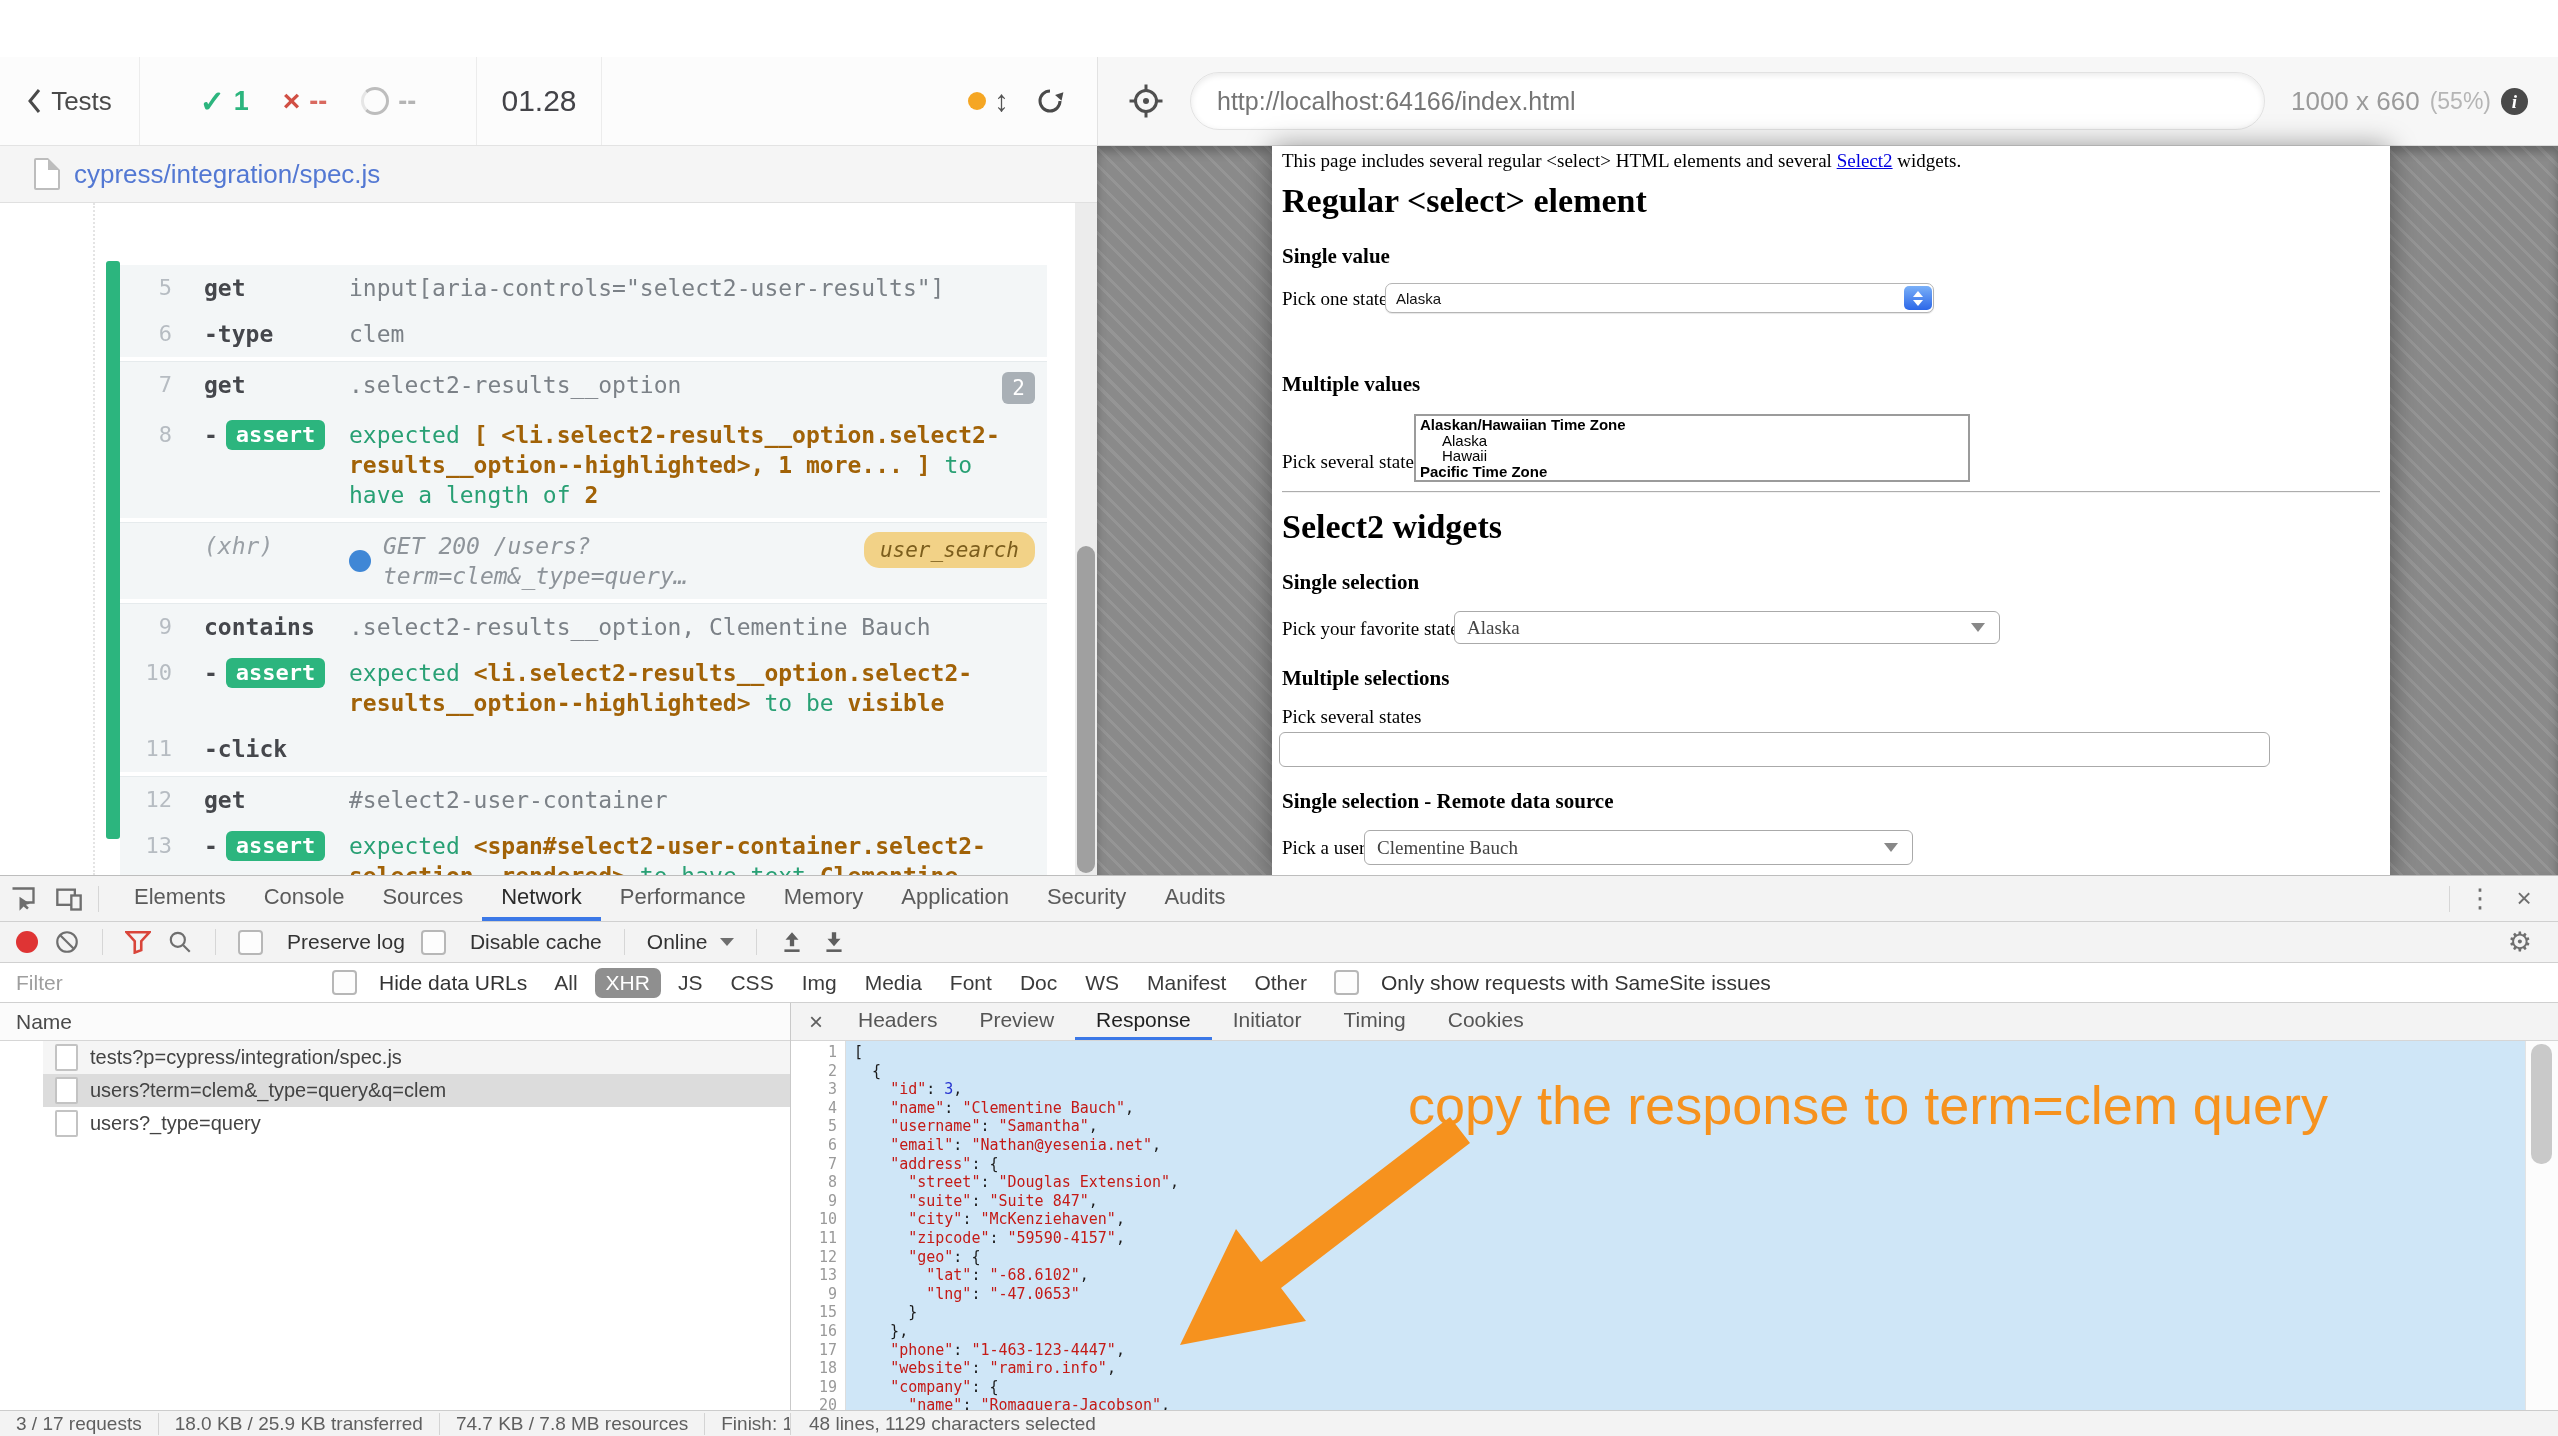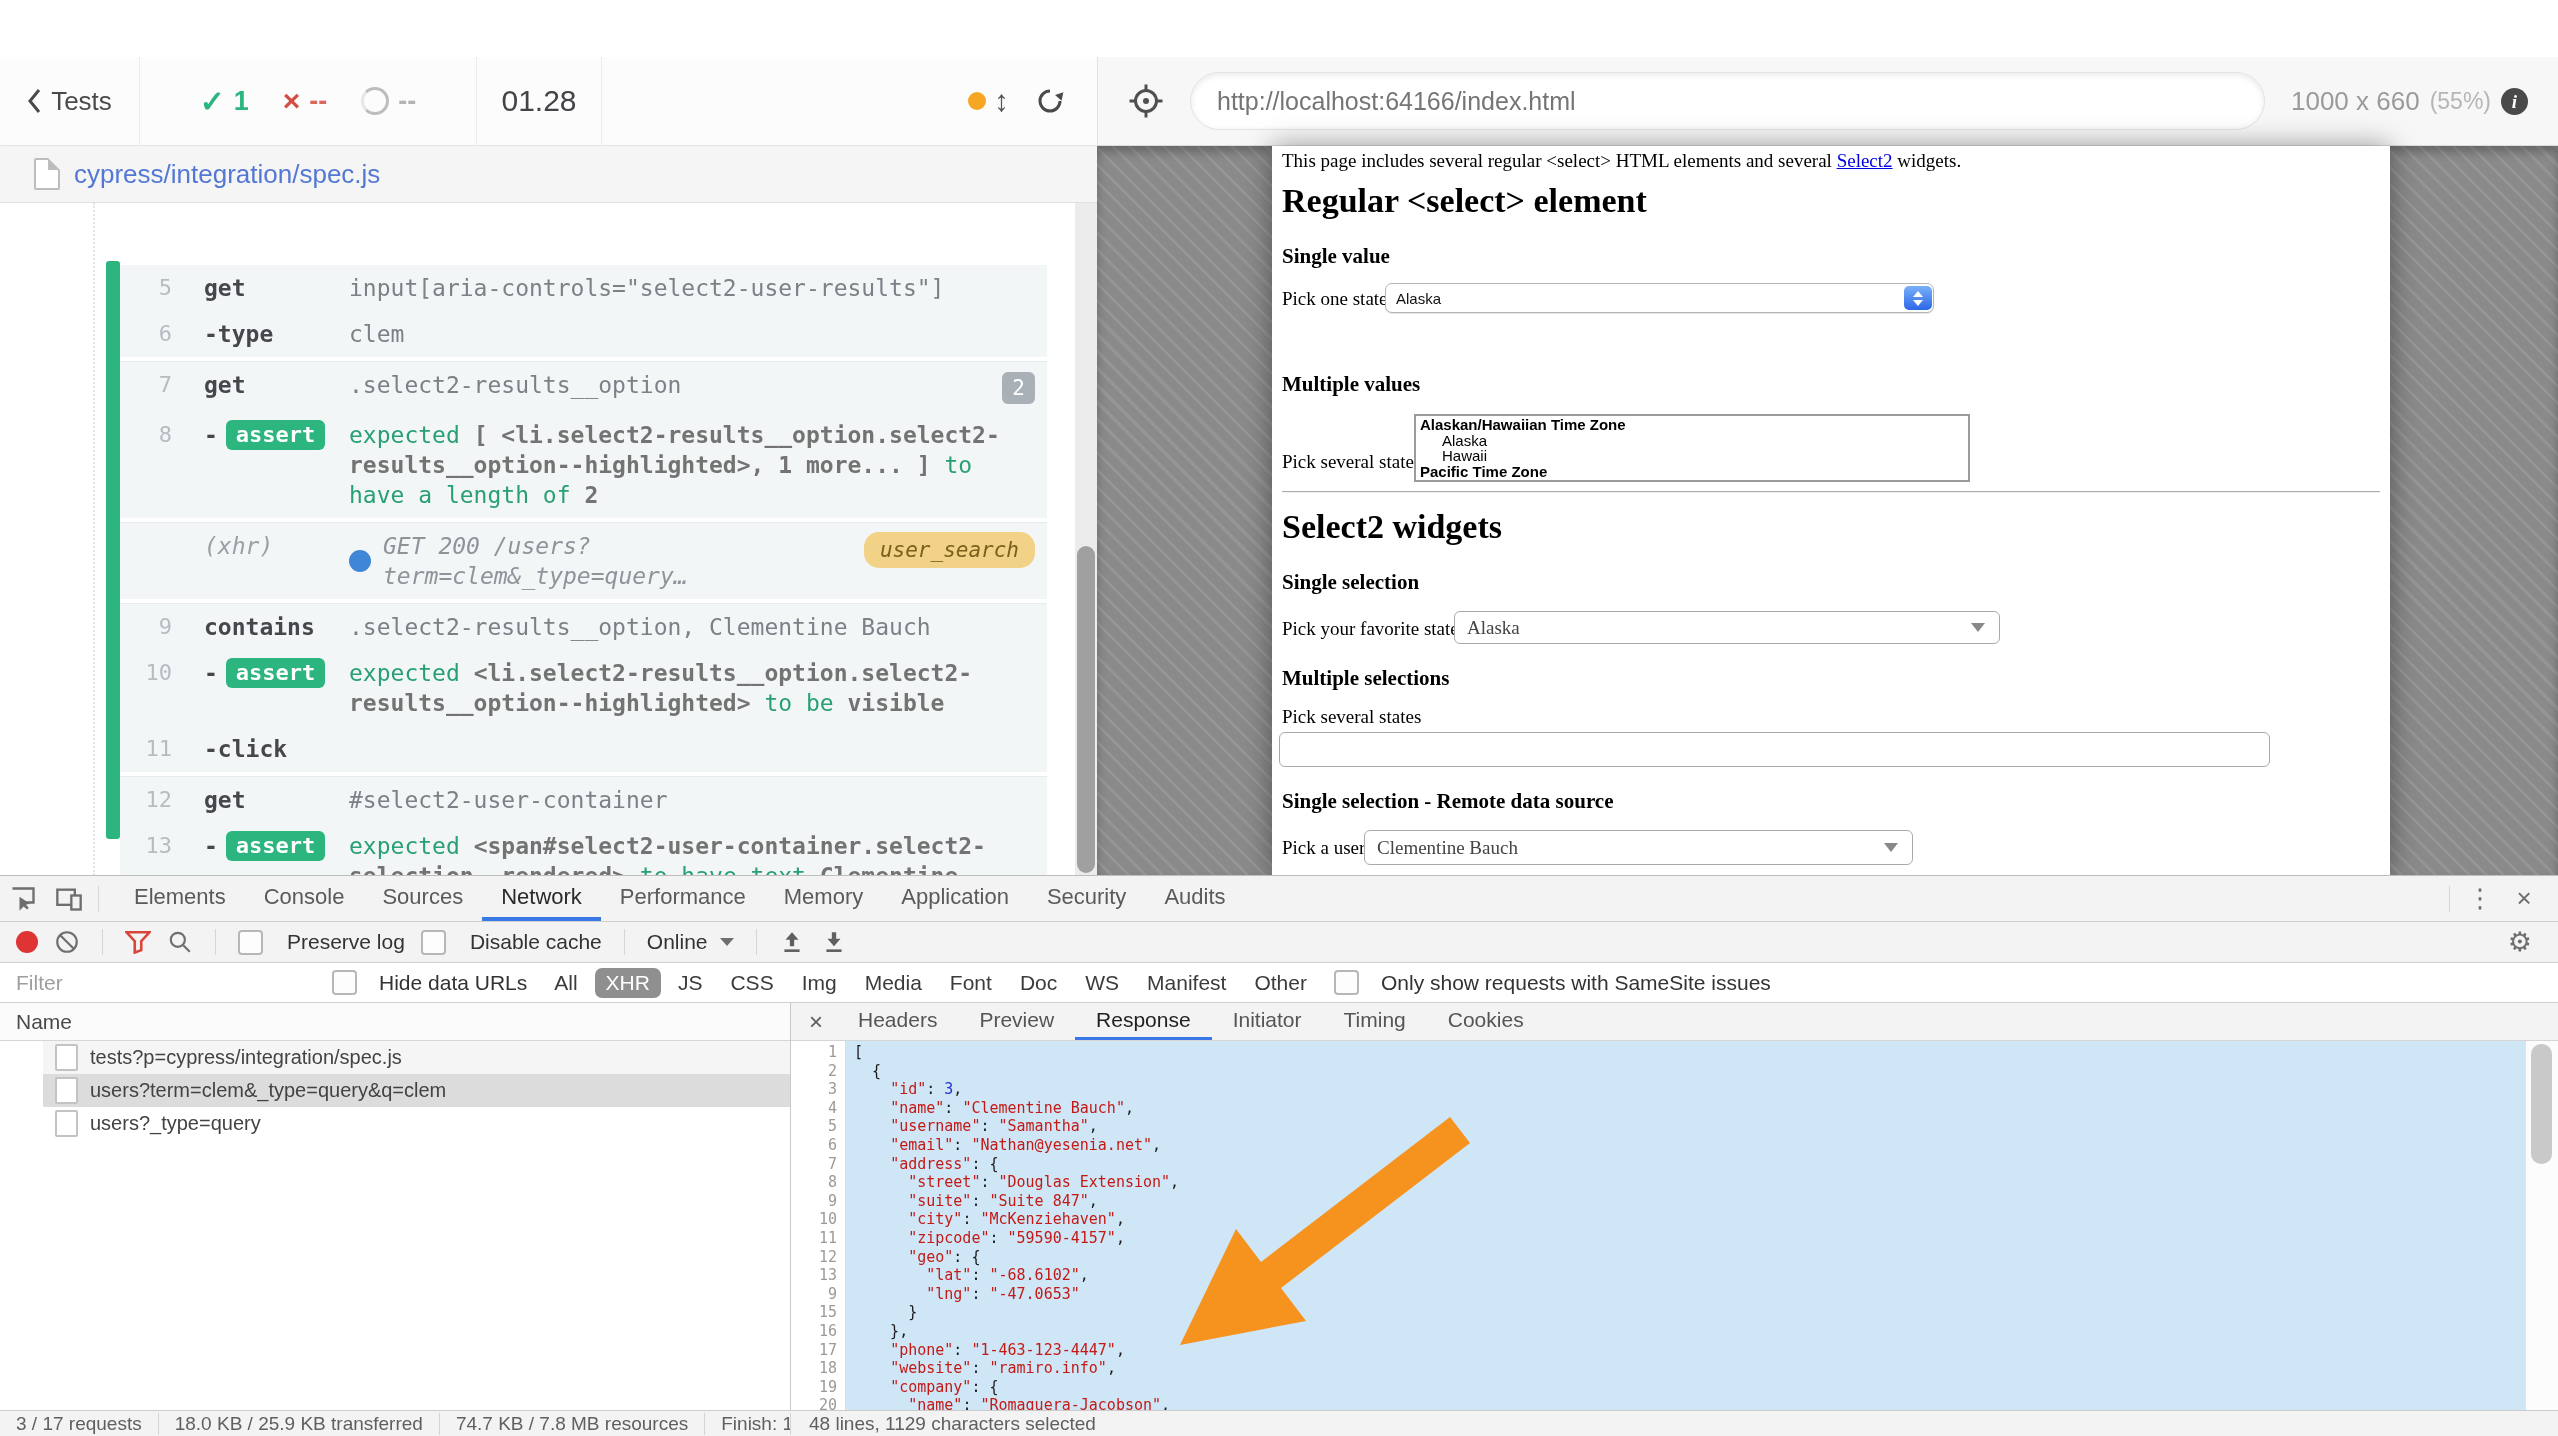--- a/index.html
+++ b/index.html
@@ -47,21 +47,21 @@
   .cmd-row{display:flex;align-items:flex-start;background:#f3f6f7;padding:8px 12px 8px 0;
            font-family:"DejaVu Sans Mono",monospace;font-size:23px;line-height:30px;cursor:pointer;}
   .sep{height:4px;background:#fff;border-bottom:1px solid #e6ebed;}
   .num{width:52px;flex:none;text-align:right;color:#b6bcc2;font-size:22px;margin-right:14px;}
   .method{width:145px;flex:none;color:#45474c;font-weight:bold;margin-left:18px;}
   .msg{flex:1;color:#7b8187;overflow-wrap:anywhere;white-space:pre-wrap;}
   .assert-wrap{display:flex;gap:8px;align-items:flex-start;width:145px;flex:none;margin-left:18px;}
   .assert-dash{color:#45474c;font-weight:bold;}
   .assert-badge{background:#2cb57e;color:#fff;border-radius:6px;padding:0 10px;font-weight:bold;font-size:22px;}
   .amsg{flex:1;color:#28a074;overflow-wrap:anywhere;white-space:pre-wrap;}
-  .amsg b{color:#737373;margin-top:12px;}
+  .amsg b{color:#a16207;margin-top:12px;}
   .count-badge{flex:none;background:#a9b0b6;color:#fff;border-radius:6px;padding:1px 10px;
                font-size:21px;margin-left:12px;margin-top:2px;}
   .cmd-row.xhr .method{color:#9aa0a6;font-style:italic;font-weight:normal;}
   .cmd-row.xhr .msg{font-style:italic;color:#8e949a;display:flex;align-items:center;gap:12px;}
   .xhr-dot{width:22px;height:22px;border-radius:50%;background:#3f87d6;flex:none;}
   .xhr-badge{flex:none;background:#f2d287;color:#7c5e1d;font-style:italic;border-radius:15px;
              padding:3px 16px;font-size:21px;margin-left:10px;margin-top:1px;
              font-family:"DejaVu Sans Mono",monospace;}
   .r-scroll{position:absolute;right:0;top:146px;bottom:0;width:22px;background:#ececec;}
   .r-thumb{position:absolute;left:2px;width:18px;top:343px;bottom:2px;background:#a0a0a0;border-radius:9px;}
@@ -527,17 +527,18 @@
       <div class="st-left">
           <span class="st-seg">3 / 17 requests</span>
           <span class="st-seg">18.0 KB / 25.9 KB transferred</span>
           <span class="st-seg">74.7 KB / 7.8 MB resources</span>
           <span class="st-seg">Finish: 1.8</span>
         </div>
       <div class="st-right">48 lines, 1129 characters selected</div>
     </div>
   </div>
 
+  <div class="note-text">copy the response to term=clem query</div>
   <svg class="arrow-svg" viewBox="0 0 2558 1436">
     <polygon points="1450,1117 1470,1143 1281,1288 1306,1321 1180,1345 1236,1229 1261,1262" fill="#f6921e"></polygon>
   </svg>
 
 </div>
 
 </body></html>

